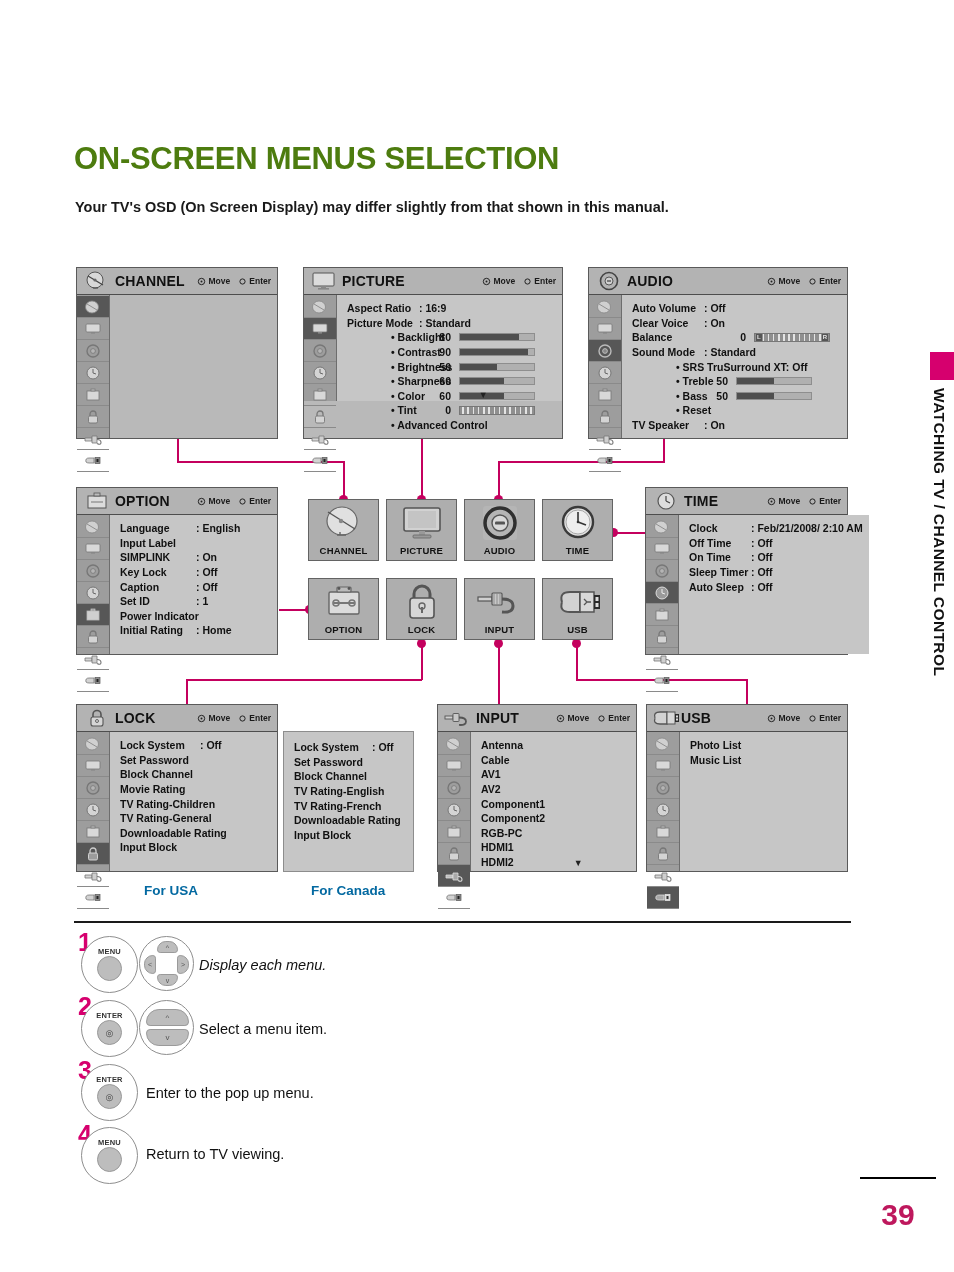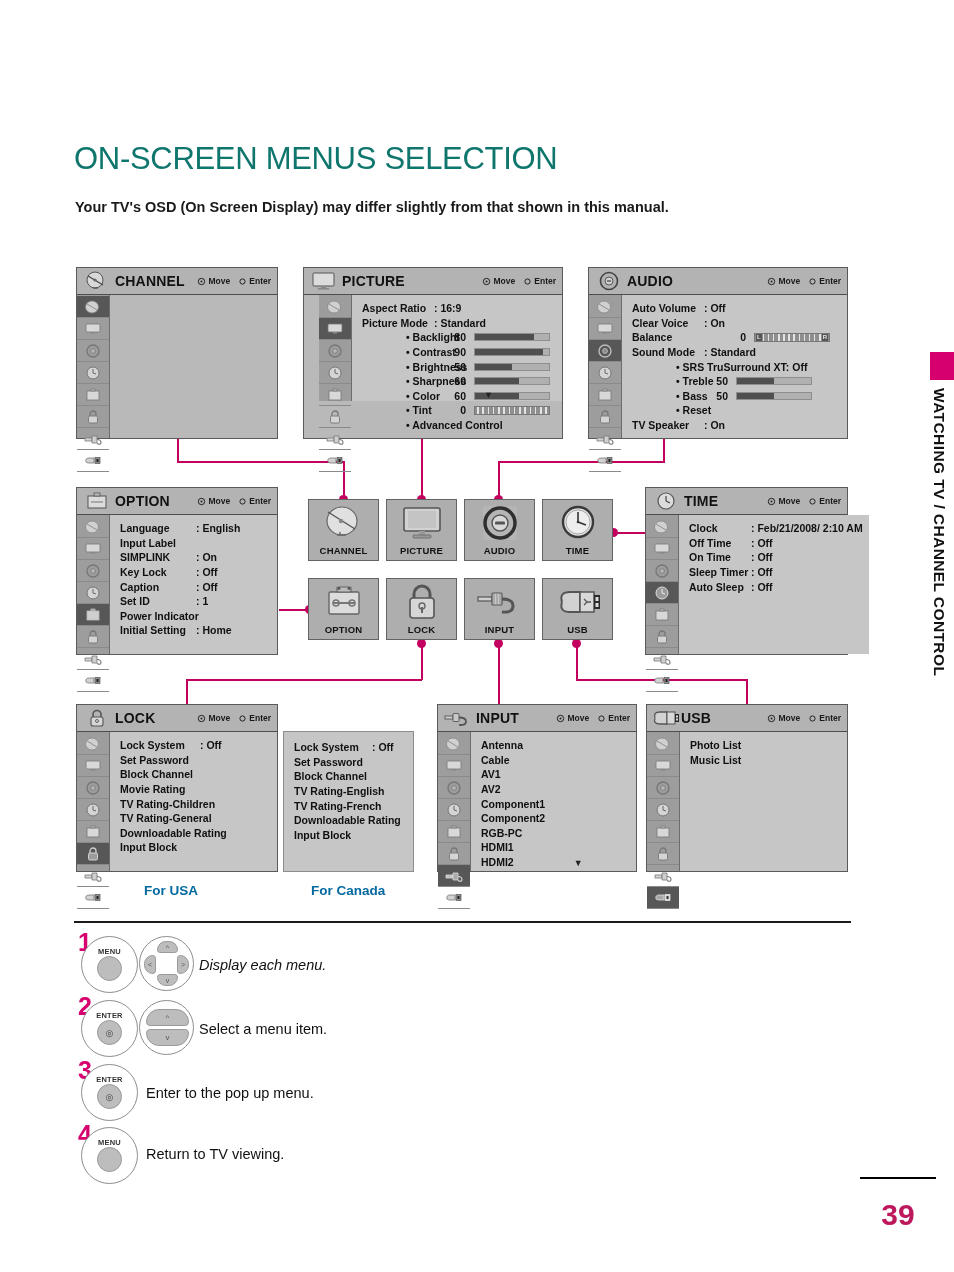--- a/index.html
+++ b/index.html
@@ -9,22 +9,22 @@
     font-family: "Liberation Sans", sans-serif;
     position: relative;
     overflow: hidden;
   }
 
   
   #page-title {
     position: absolute;
     left: 74px; top: 141px;
     font-size: 31px;
-    font-weight: normal;
-    color: #0f766e;
+    font-weight: bold;
+    color: #4d7c0f;
     letter-spacing: -0.3px;
     white-space: nowrap;
   }
   #page-subtitle {
     position: absolute;
     left: 75px; top: 199px;
     font-size: 14.5px;
     font-weight: bold;
     color: #1a1a1a;
     white-space: nowrap;
@@ -444,21 +444,21 @@
           <b>Move</b>
         </span>
       <span class="hint">
           <svg width="7" height="7" viewBox="0 0 7 7">
             <circle cx="3.5" cy="3.5" r="2.6" fill="none" stroke="#222" stroke-width="1"></circle>
           </svg>
           <b>Enter</b>
         </span>
     </div>
   </div>
-  <div class="osd-body" style="height:106px;margin-left:15px;">
+  <div class="osd-body" style="height:106px;">
     <div class="osd-rail">
       <div class="rail-cell">
           <svg width="18" height="14" viewBox="0 0 18 14">
             <ellipse cx="8" cy="7" rx="6.5" ry="6" fill="#d0d0d0" stroke="#888" stroke-width=".8"></ellipse>
             <path d="M3 4 L13 10" stroke="#888" stroke-width=".9"></path>
           </svg>
         </div>
       <div class="rail-cell sel">
           <svg width="18" height="13" viewBox="0 0 18 13">
             <rect x="2" y="2" width="14" height="8" rx="1" fill="#d8d8d8" stroke="#777" stroke-width=".8"></rect>
@@ -822,21 +822,21 @@
         </div>
       <div class="mrow">
           <span class="lbl" style="width:76px">Set ID</span>
           <span class="val">: 1</span>
         </div>
       <div class="mrow">
           <span class="lbl" style="width:76px">Power Indicator</span>
           <span class="val"></span>
         </div>
       <div class="mrow">
-          <span class="lbl" style="width:76px">Initial Setting</span>
+          <span class="lbl" style="width:76px">Initial Rating</span>
           <span class="val">: Home</span>
         </div>
     </div>
   </div>
 </div>
 
 <div class="osd" style="left:645px; top:487px; width:203px; height:168px;">
   <div class="osd-head">
     <div class="osd-head-icon">
       <svg width="22" height="20" viewBox="0 0 22 20">

